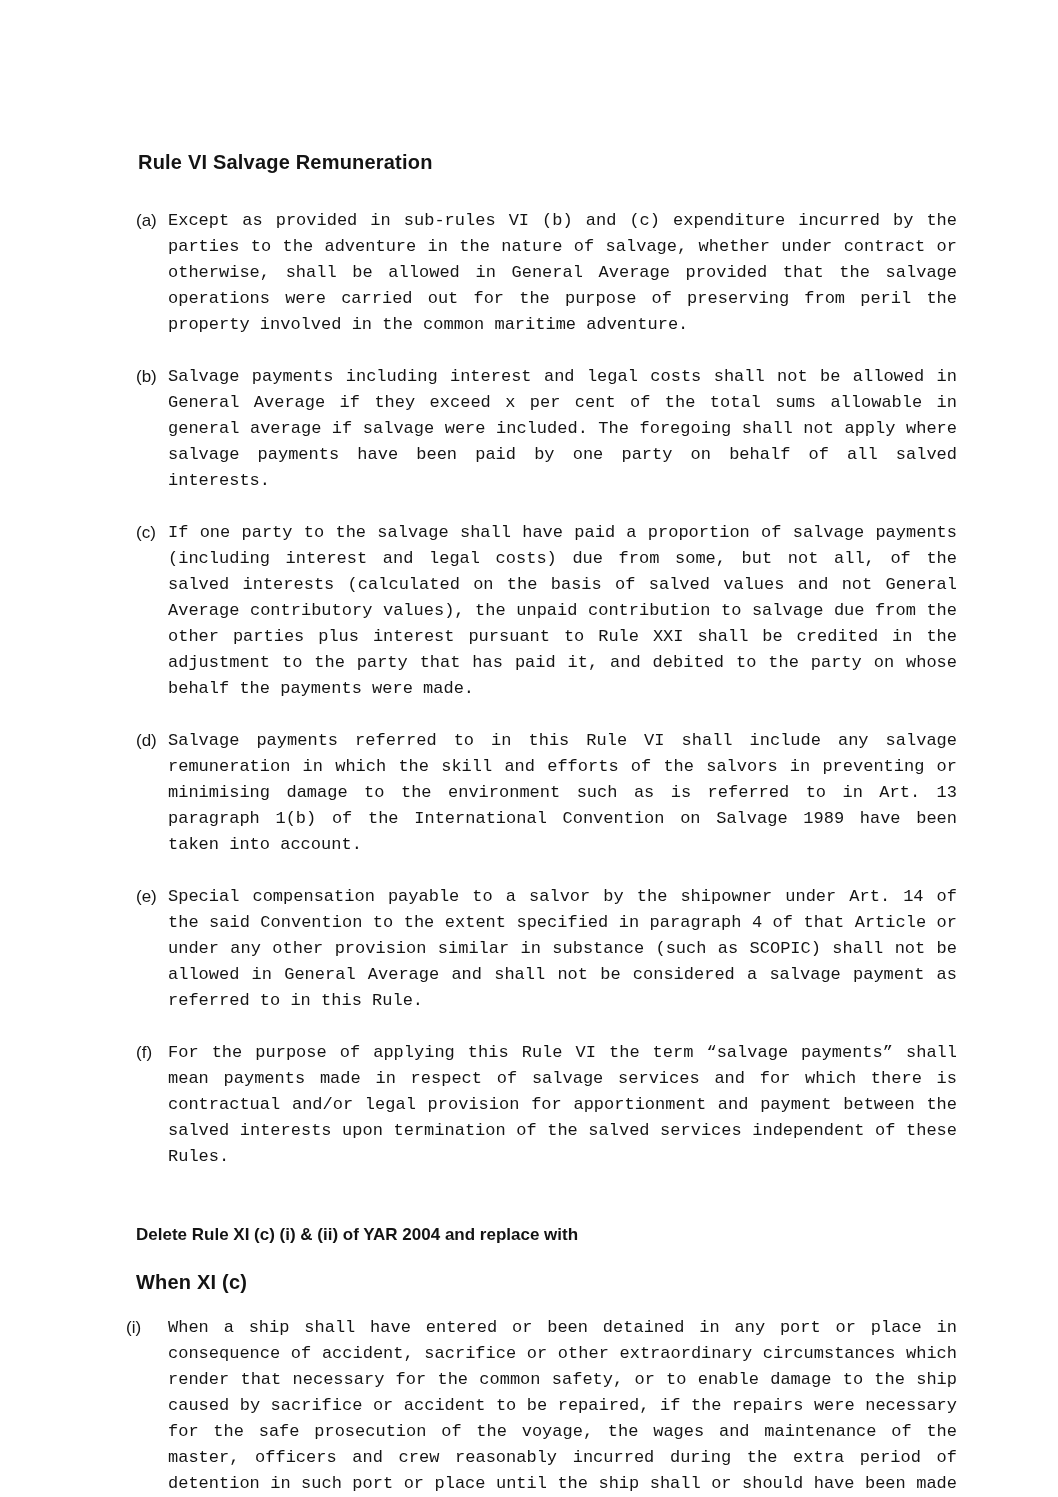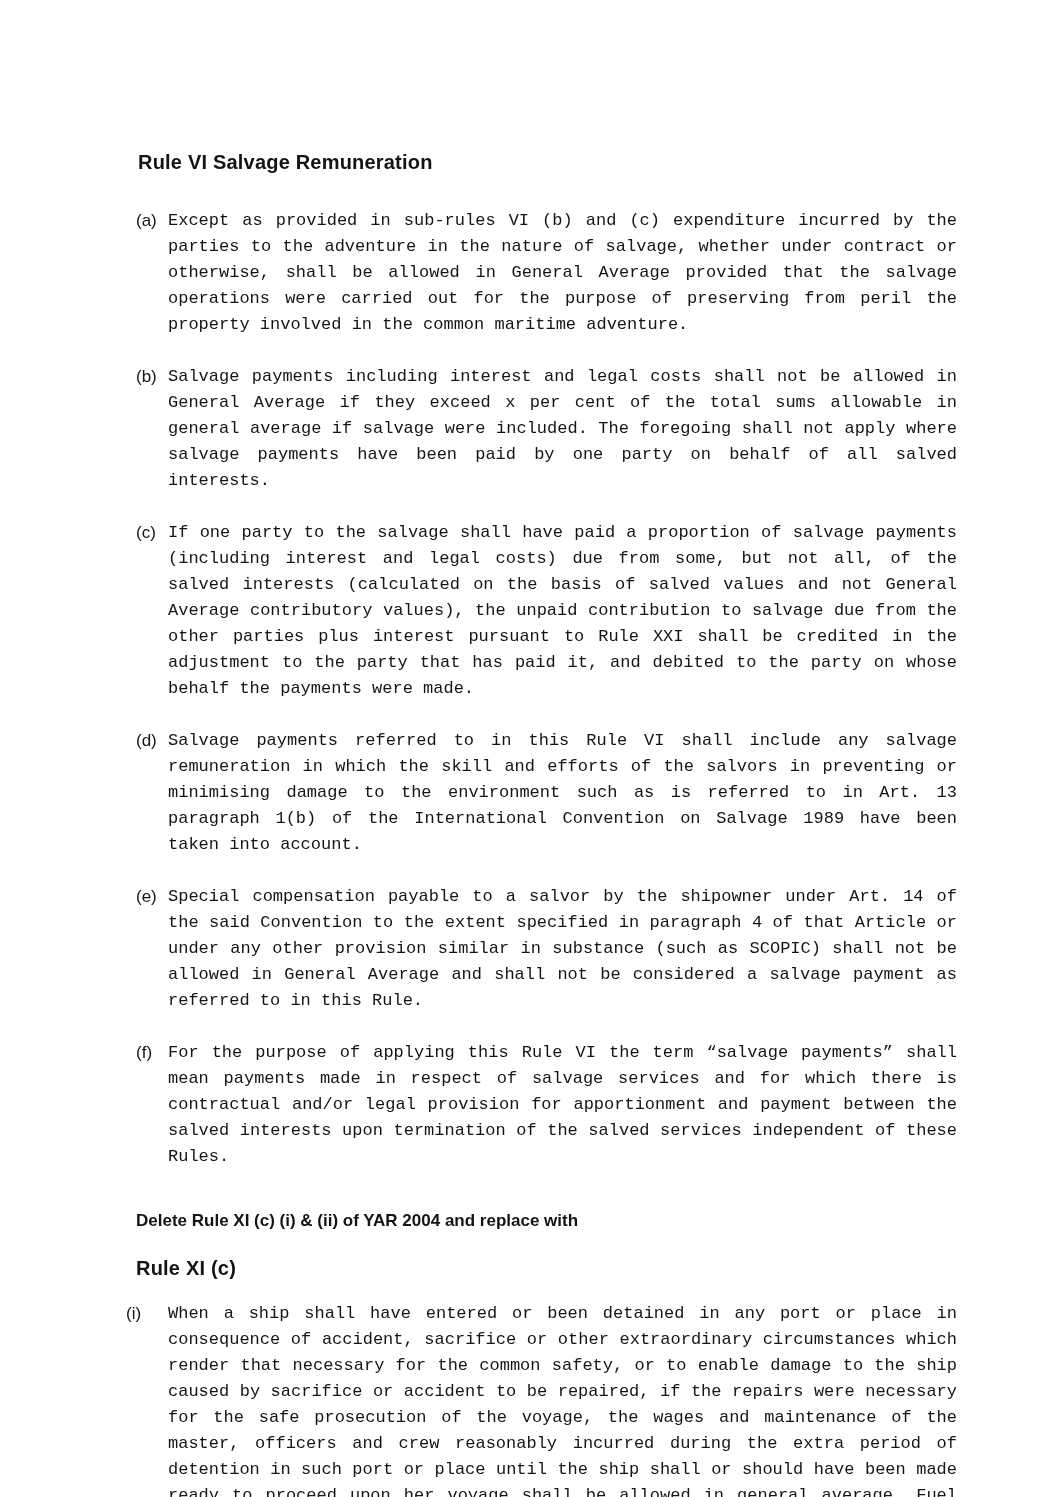--- a/index.html
+++ b/index.html
@@ -43,21 +43,21 @@
   }
   .para-roman .para-label {
     margin-left: -9px;
     flex-basis: 42px;
     padding-left: 0;
   }
   .amendment-heading {
     font-size: 17px;
     font-weight: 700;
     line-height: 22px;
-    margin: 40px 0 24px 1px;
+    margin: 54px 0 24px 1px;
   }
   .rule-xi-title {
     margin: 0 0 21px 1px;
   }
 </style>
 </head>
 <body>
 
 <div class="page">
 
@@ -88,20 +88,20 @@
     <span class="para-text">Special compensation payable to a salvor by the shipowner under Art. 14 of the said Convention to the extent specified in paragraph 4 of that Article or under any other provision similar in substance (such as SCOPIC) shall not be allowed in General Average and shall not be considered a salvage payment as referred to in this Rule.</span>
   </div>
 
   <div class="para">
     <span class="para-label">(f)</span>
     <span class="para-text">For the purpose of applying this Rule VI the term “salvage payments” shall mean payments made in respect of salvage services and for which there is contractual and/or legal provision for apportionment and payment between the salved interests upon termination of the salved services independent of these Rules.</span>
   </div>
 
   <h2 class="amendment-heading">Delete Rule XI (c) (i) &amp; (ii) of YAR 2004 and replace with</h2>
 
-  <h1 class="doc-title rule-xi-title">Rule XI (c)</h1>
+  <h1 class="doc-title rule-xi-title">When XI (c)</h1>
 
   <div class="para para-roman">
     <span class="para-label">(i)</span>
     <span class="para-text">When a ship shall have entered or been detained in any port or place in consequence of accident, sacrifice or other extraordinary circumstances which render that necessary for the common safety, or to enable damage to the ship caused by sacrifice or accident to be repaired, if the repairs were necessary for the safe prosecution of the voyage, the wages and maintenance of the master, officers and crew reasonably incurred during the extra period of detention in such port or place until the ship shall or should have been made ready to proceed upon her voyage shall be allowed in general average. Fuel and stores</span>
   </div>
 
 </div>
 
 </body></html>

